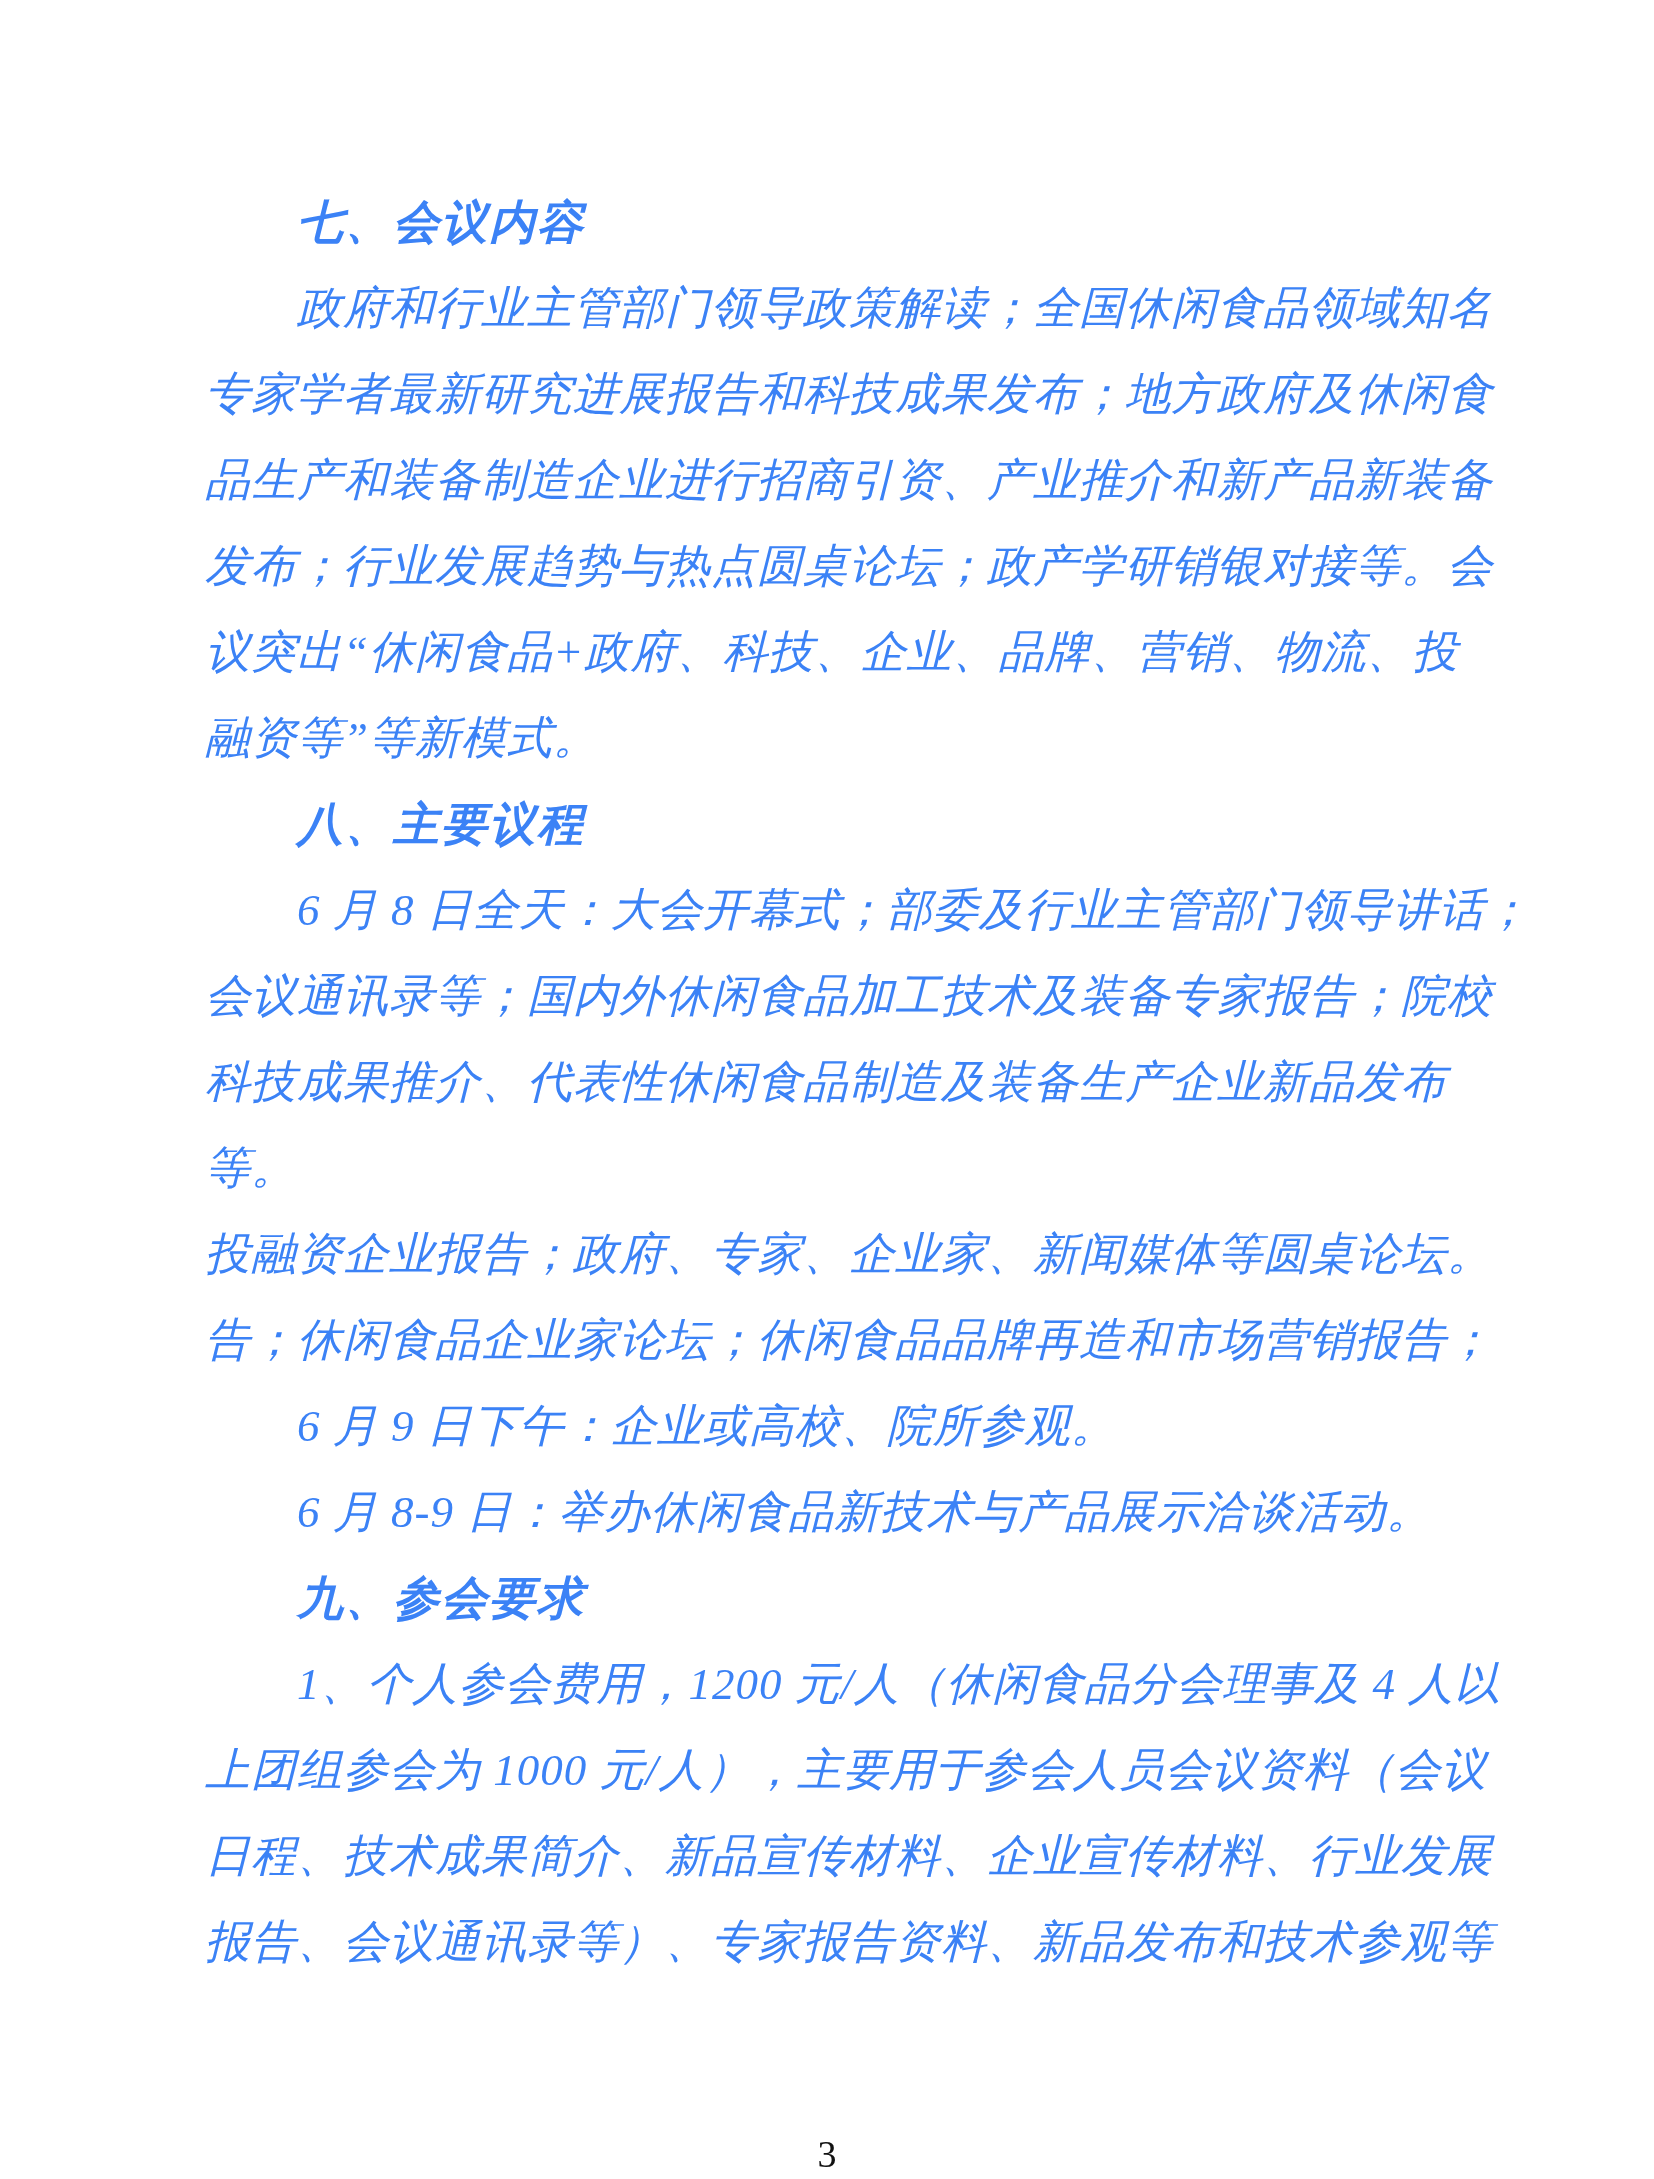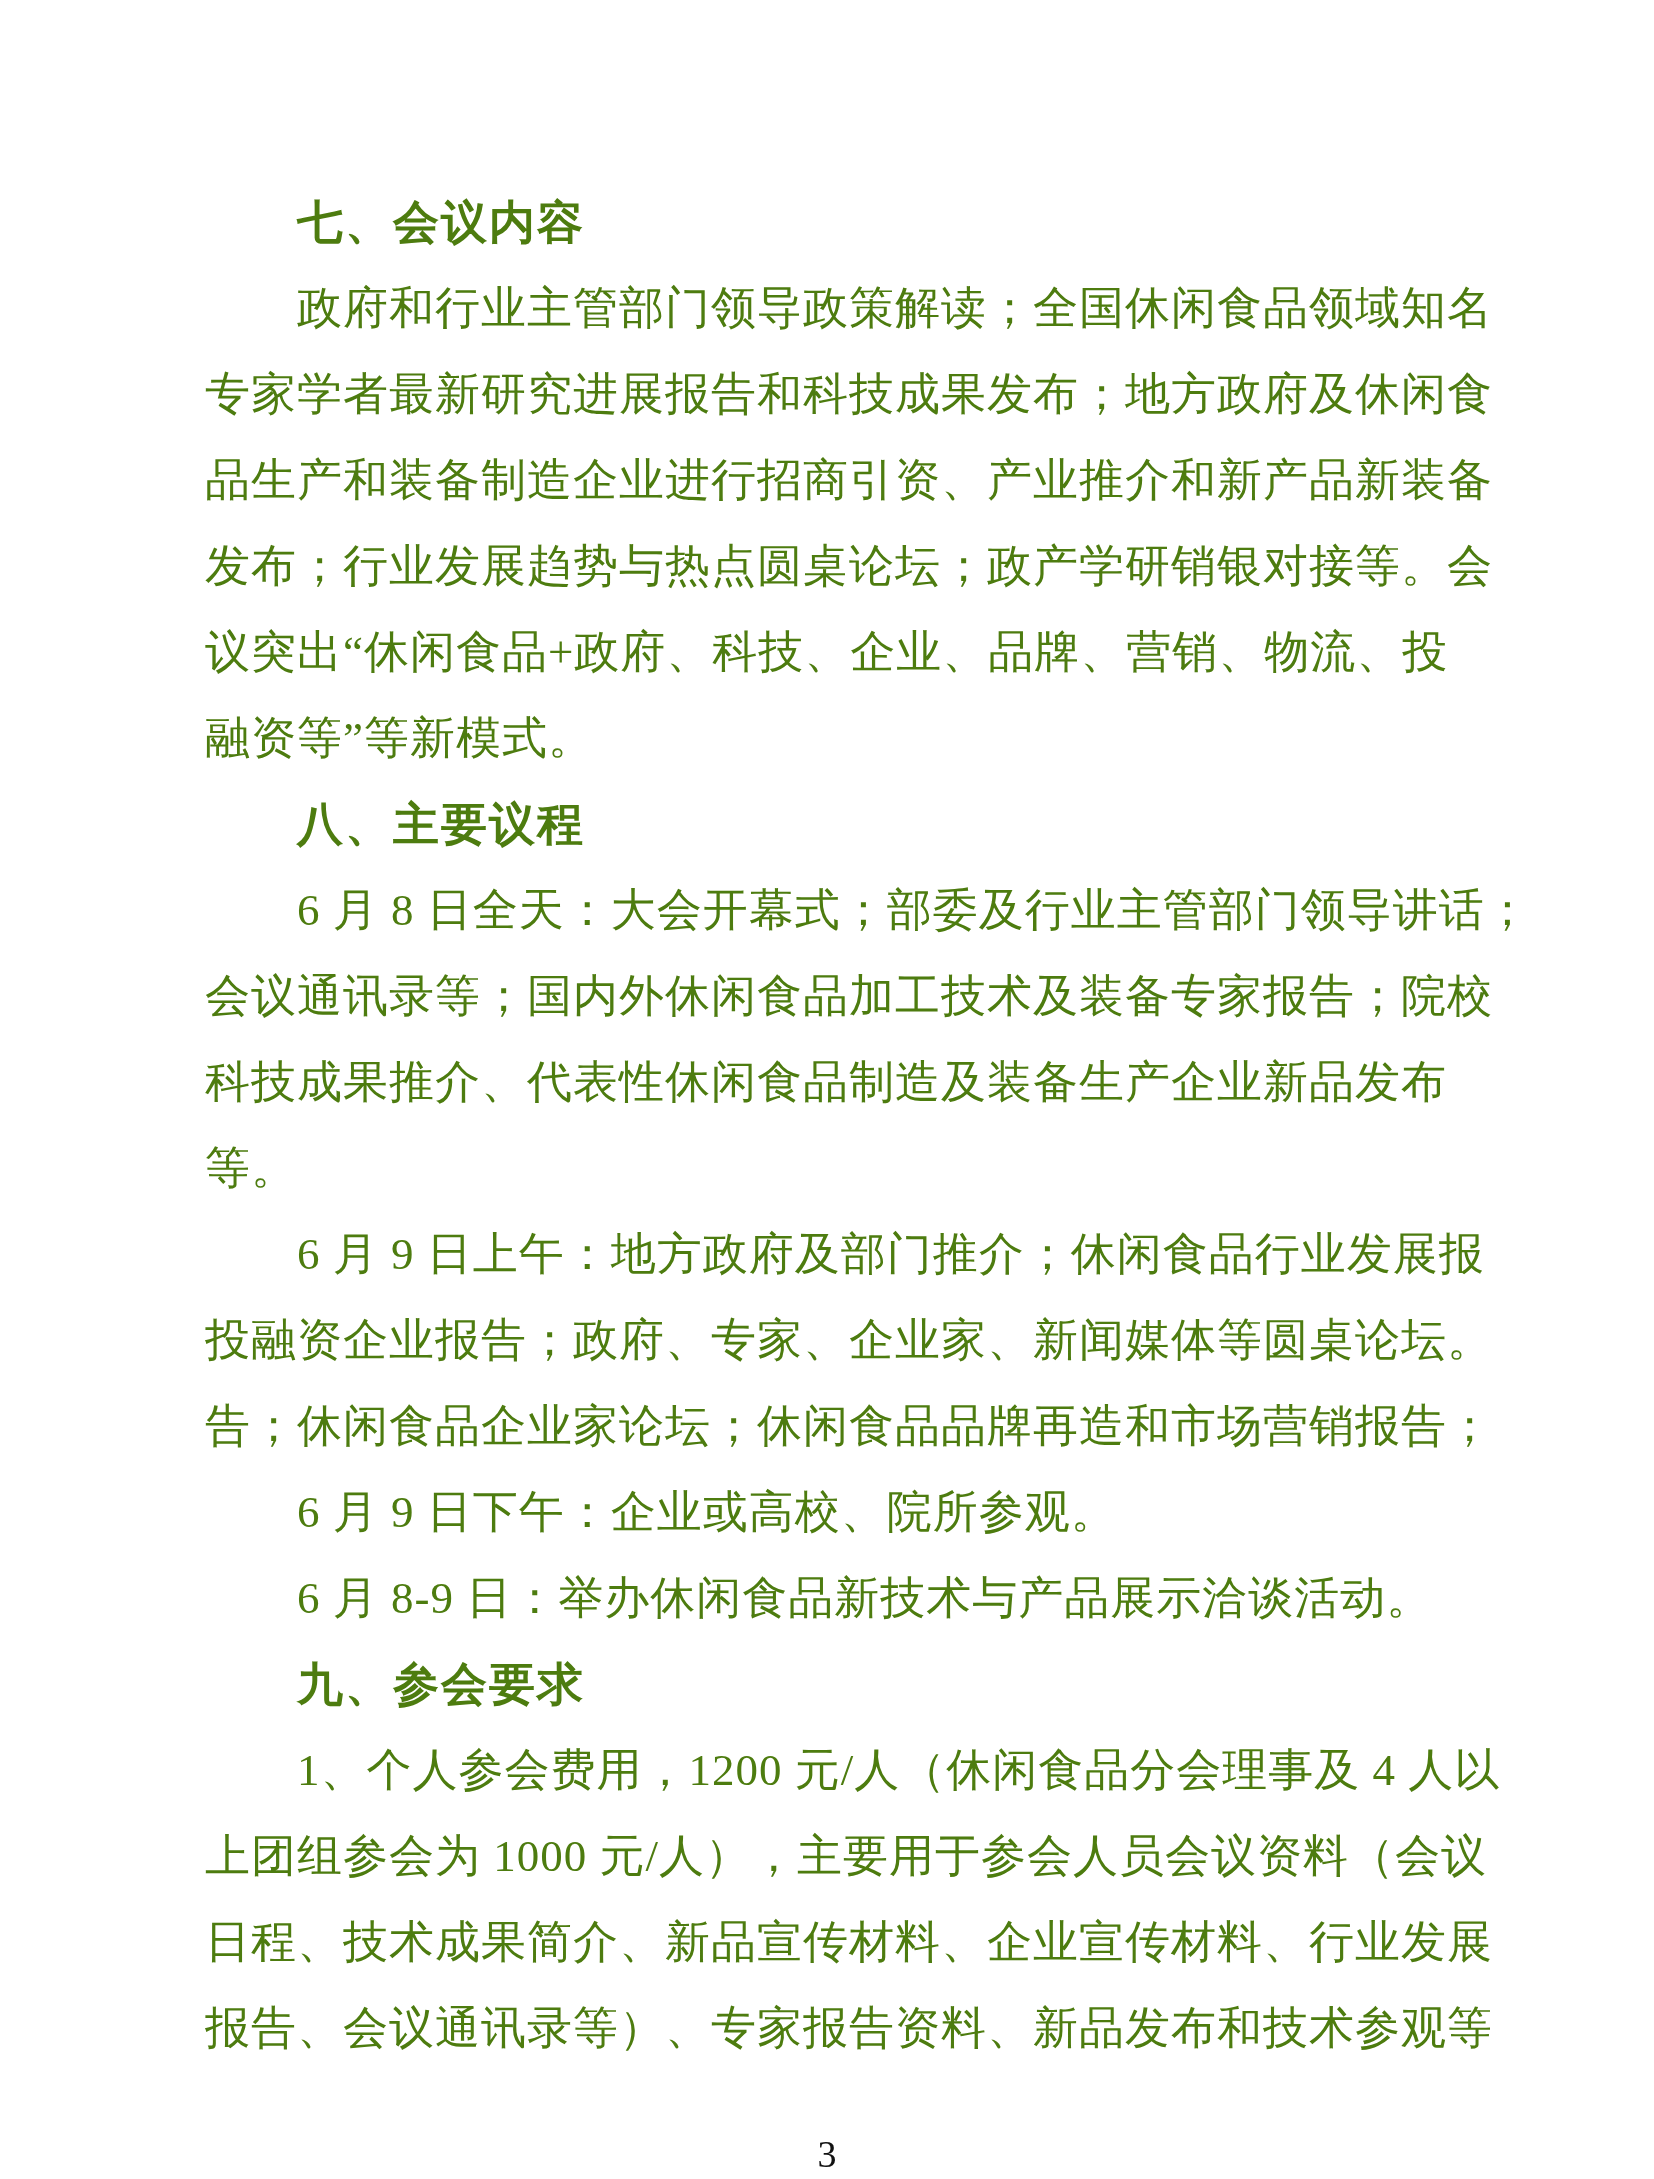--- a/index.html
+++ b/index.html
@@ -22,21 +22,22 @@
     top: 179px;
     width: 1270px;
   }
   .line {
     height: 86px;
     line-height: 86px;
     font-size: 45px;
     font-family: "Liberation Serif", "DejaVu Serif", serif;
     white-space: nowrap;
     letter-spacing: 1px;
-    color: #4d7c0f;
+    color: #3b82f6;
+    font-style: italic;
   }
   .line.heading {
     font-family: "Liberation Sans", "DejaVu Sans", sans-serif;
     font-weight: bold;
     font-size: 46px;
     letter-spacing: 2px;
   }
   .line.indent {
     padding-left: 92px;
   }
@@ -63,21 +64,20 @@
     <div class="line">专家学者最新研究进展报告和科技成果发布；地方政府及休闲食</div>
     <div class="line">品生产和装备制造企业进行招商引资、产业推介和新产品新装备</div>
     <div class="line">发布；行业发展趋势与热点圆桌论坛；政产学研销银对接等。会</div>
     <div class="line">议突出“休闲食品+政府、科技、企业、品牌、营销、物流、投</div>
     <div class="line">融资等”等新模式。</div>
     <div class="line heading indent">八、主要议程</div>
     <div class="line indent">6 月 8 日全天：大会开幕式；部委及行业主管部门领导讲话；</div>
     <div class="line">会议通讯录等；国内外休闲食品加工技术及装备专家报告；院校</div>
     <div class="line">科技成果推介、代表性休闲食品制造及装备生产企业新品发布</div>
     <div class="line">等。</div>
-    <div class="line indent">6 月 9 日上午：地方政府及部门推介；休闲食品行业发展报</div>
     <div class="line">投融资企业报告；政府、专家、企业家、新闻媒体等圆桌论坛。</div>
     <div class="line">告；休闲食品企业家论坛；休闲食品品牌再造和市场营销报告；</div>
     <div class="line indent">6 月 9 日下午：企业或高校、院所参观。</div>
     <div class="line indent">6 月 8-9 日：举办休闲食品新技术与产品展示洽谈活动。</div>
     <div class="line heading indent">九、参会要求</div>
     <div class="line indent">1、个人参会费用，1200 元/人（休闲食品分会理事及 4 人以</div>
     <div class="line">上团组参会为 1000 元/人），主要用于参会人员会议资料（会议</div>
     <div class="line">日程、技术成果简介、新品宣传材料、企业宣传材料、行业发展</div>
     <div class="line">报告、会议通讯录等）、专家报告资料、新品发布和技术参观等</div>
   </div>

